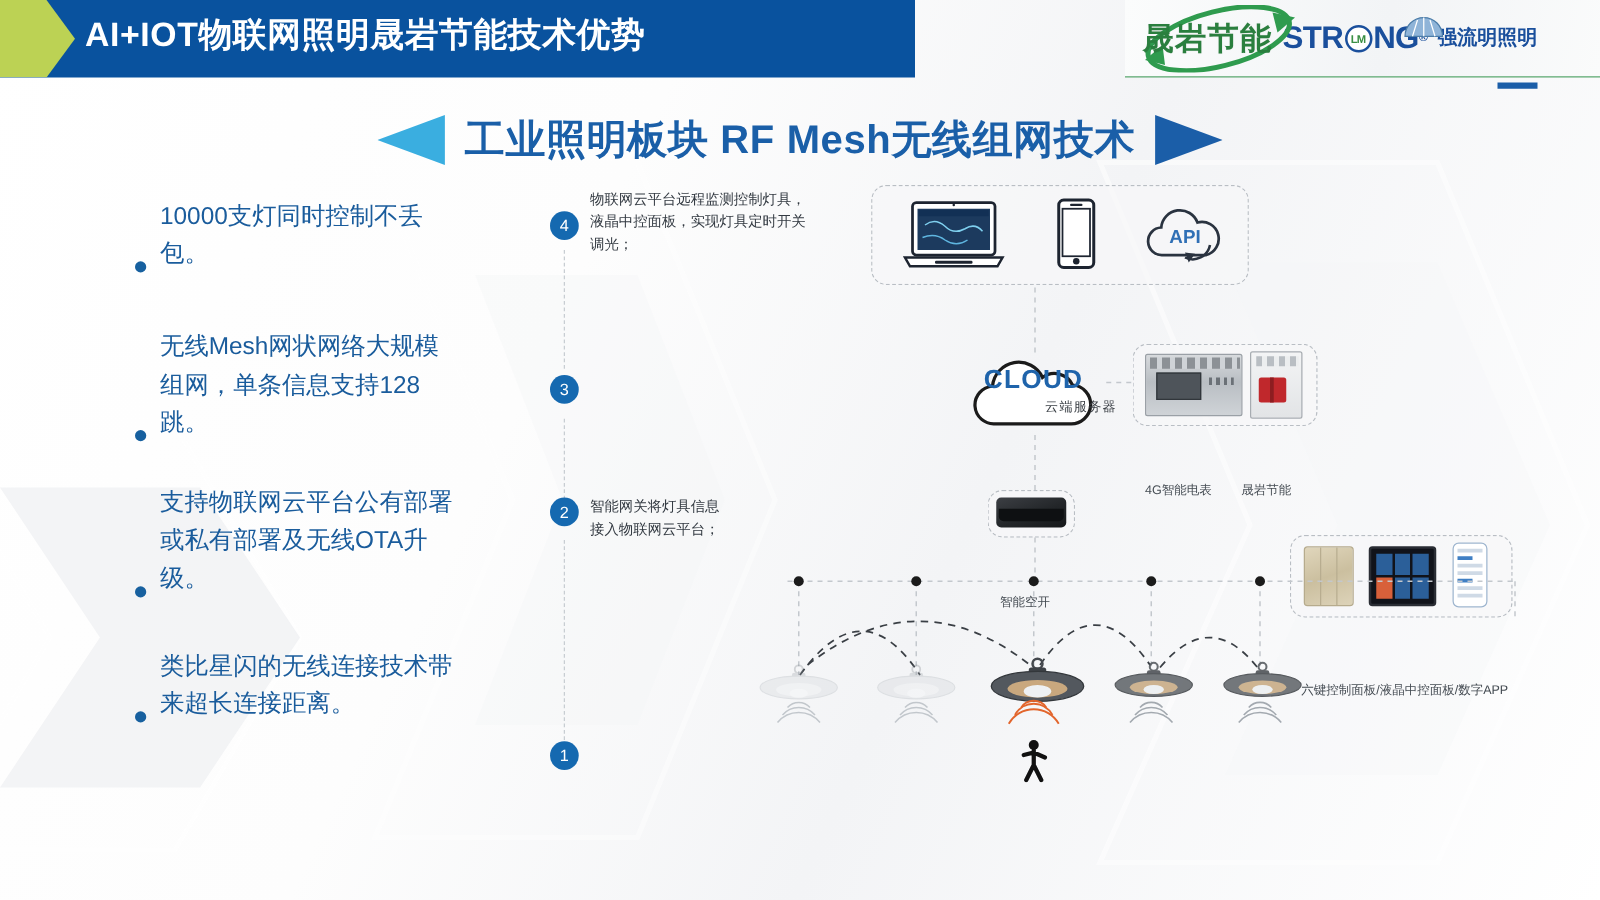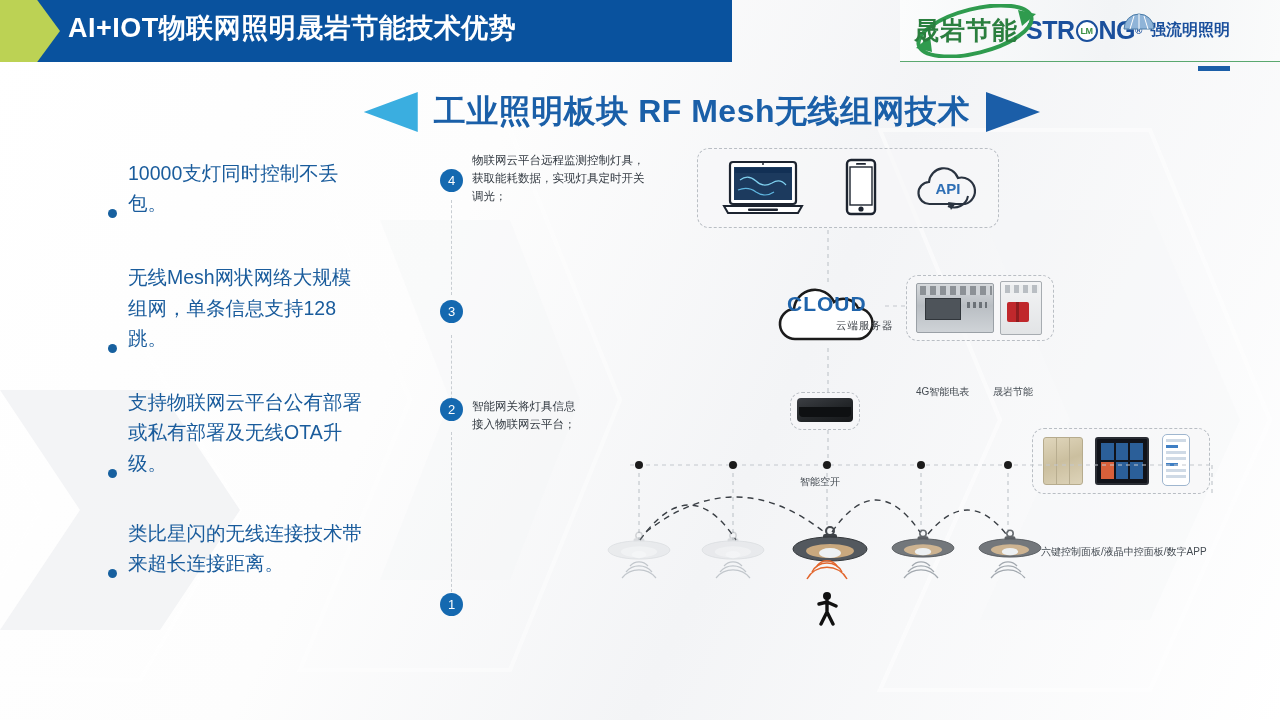--- a/index.html
+++ b/index.html
@@ -68,21 +68,21 @@
   .logo-cn2 { font-size:16px; font-weight:bold; color:#1a4f9c; letter-spacing:0; }
   .logo-fan { position:absolute; left:96px; top:-4px; width:34px; height:18px; }
   .header-underbar {
     position:absolute; left:1198px; top:66px; width:32px; height:5px;
     background:#1b5ea8;
   }
 
   
   .maintitle-wrap {
     position:absolute; left:240px; top:86px; width:800px; height:52px;
-    display:flex; align-items:center; justify-content:flex-end; gap:16px;
+    display:flex; align-items:center; justify-content:center; gap:16px;
   }
   .tri-left {
     width:54px; height:40px; background:#3aaee0;
     clip-path: polygon(100% 0, 100% 100%, 0 50%);
   }
   .tri-right {
     width:54px; height:40px; background:#1b5ea8;
     clip-path: polygon(0 0, 0 100%, 100% 50%);
   }
   .maintitle {
@@ -294,21 +294,21 @@
     </div>
   </div>
 
   <div class="vdash" style="top:200px;height:95px"></div>
   <div class="vdash" style="top:335px;height:80px"></div>
   <div class="vdash" style="top:432px;height:160px"></div>
 
   <div class="step" id="step4">
     <div class="step-num">4</div>
     <div class="step-text">物联网云平台远程监测控制灯具，
-获取能耗数据，实现灯具定时开关
+液晶中控面板，实现灯具定时开关
 调光；</div>
   </div>
   <div class="step" id="step3">
     <div class="step-num">3</div>
   </div>
   <div class="step" id="step2">
     <div class="step-num">2</div>
     <div class="step-text">智能网关将灯具信息
 接入物联网云平台；</div>
   </div>

